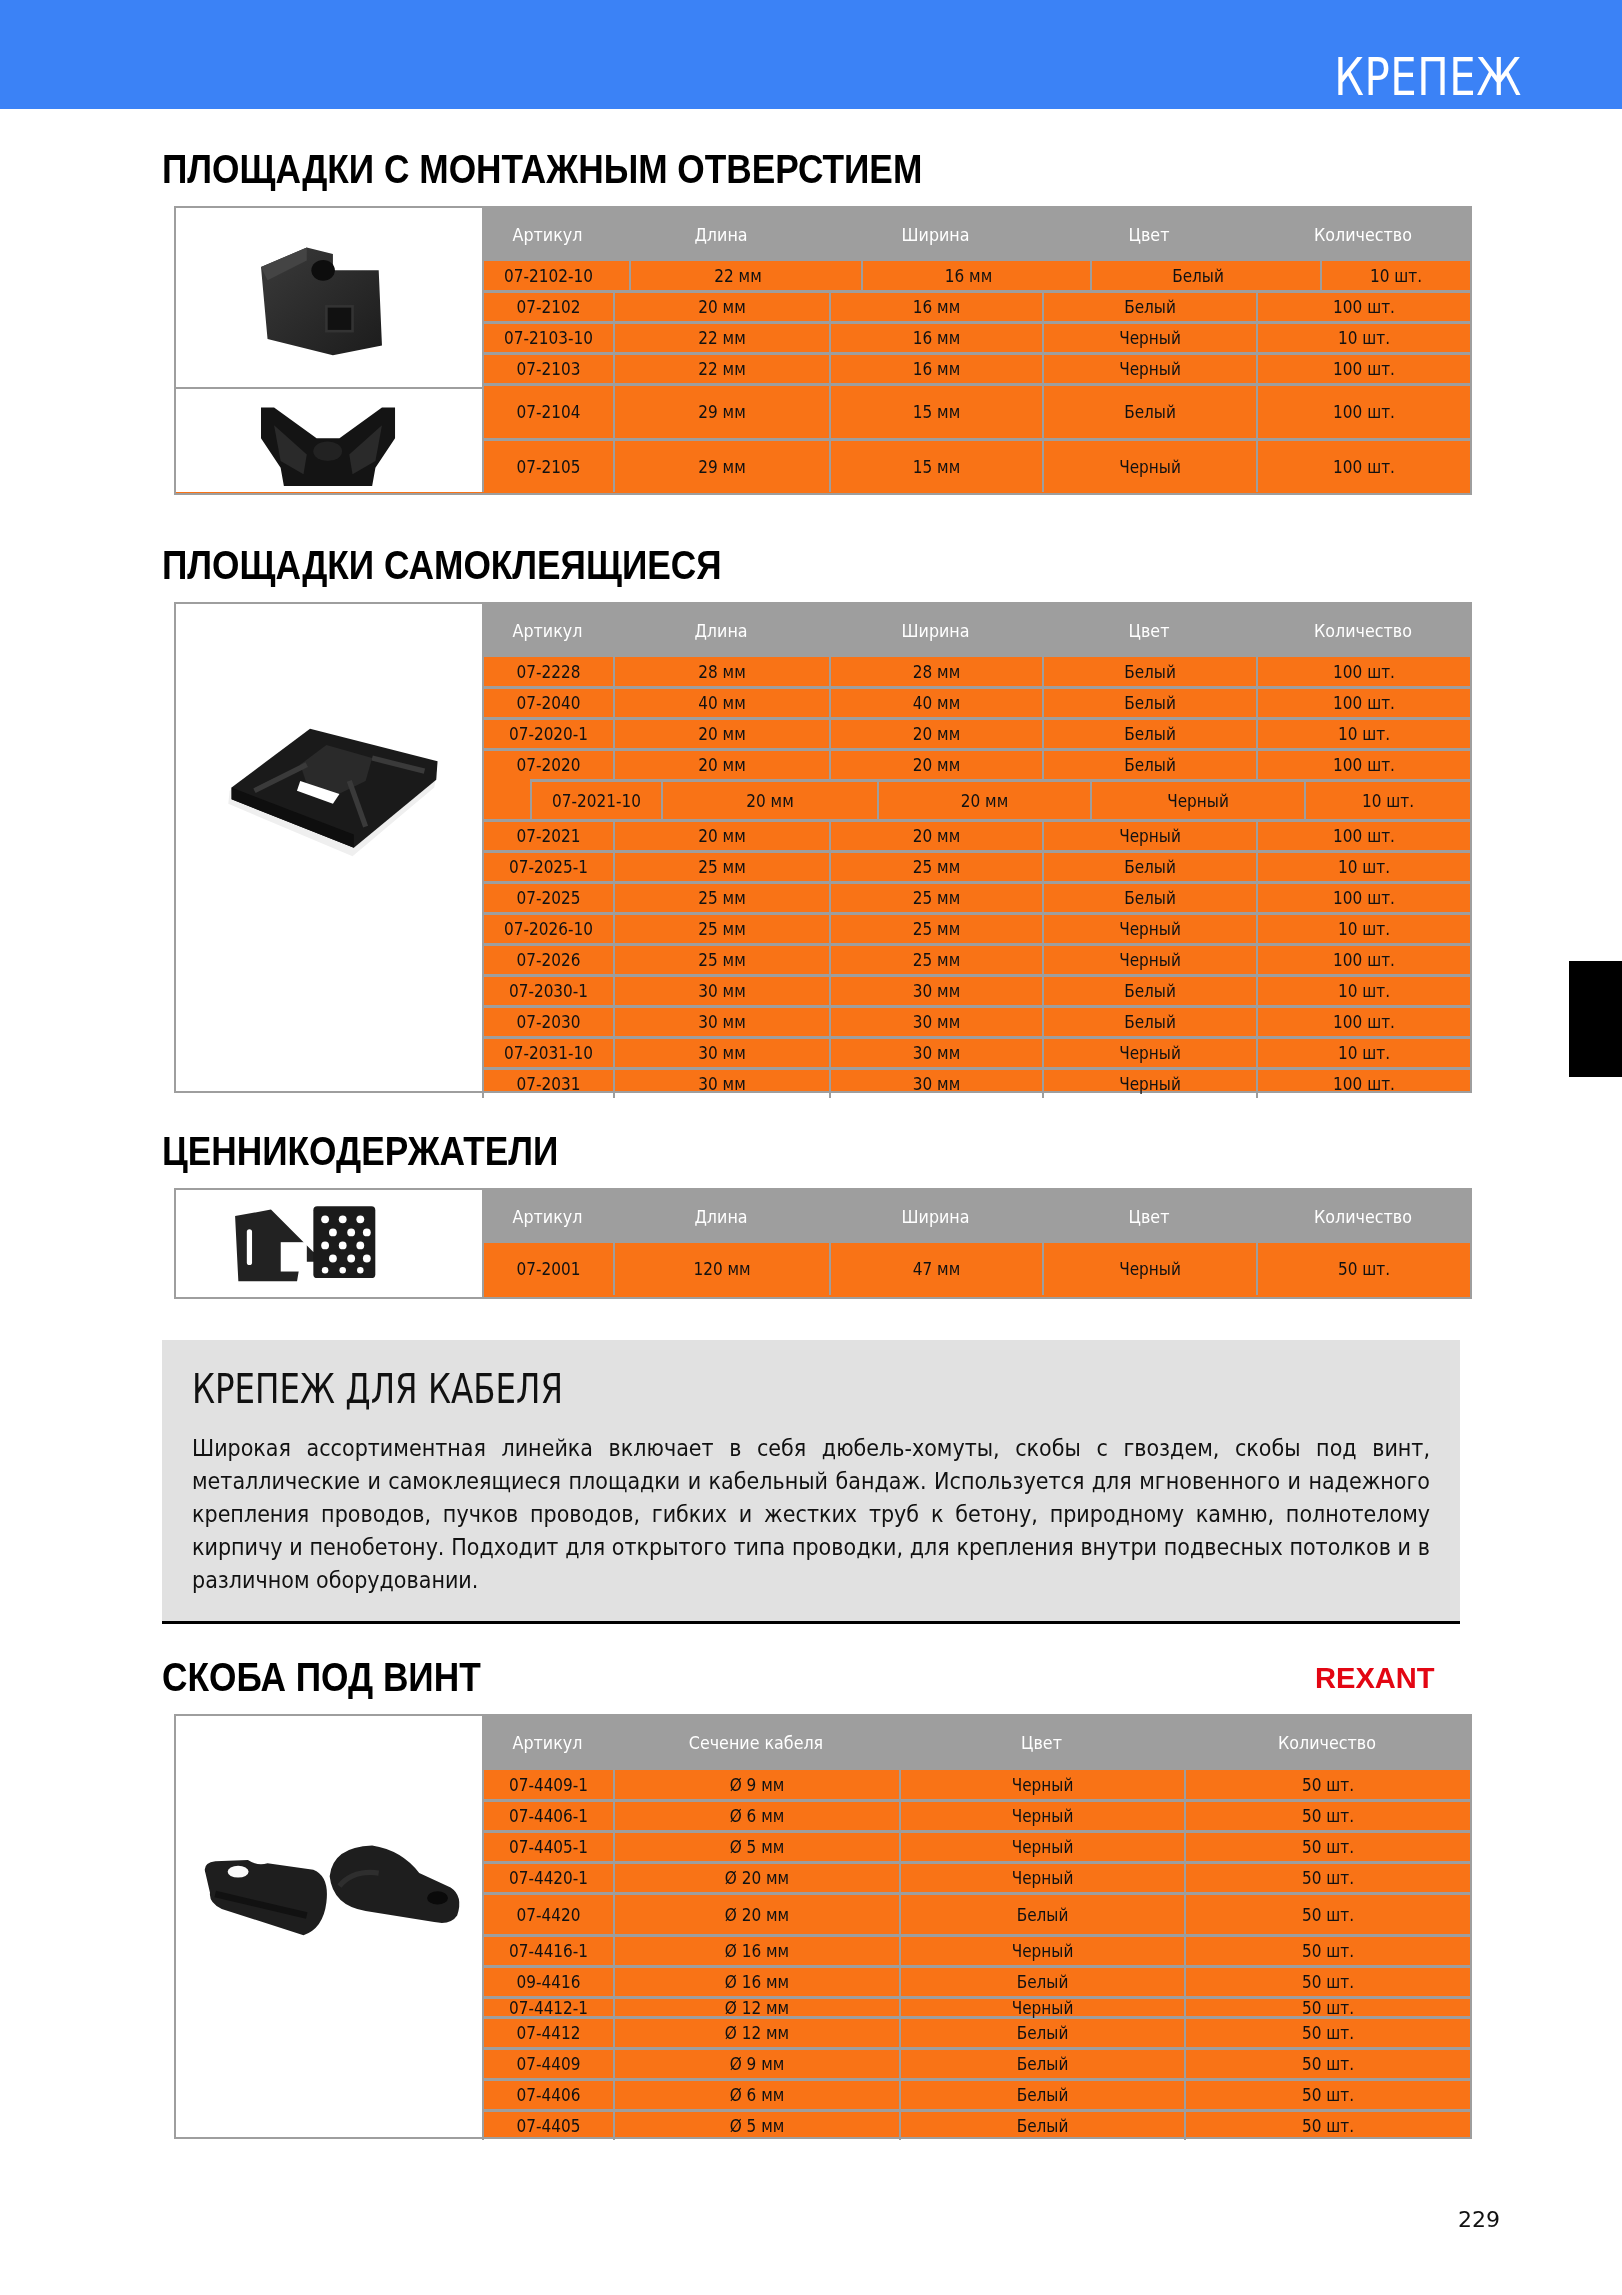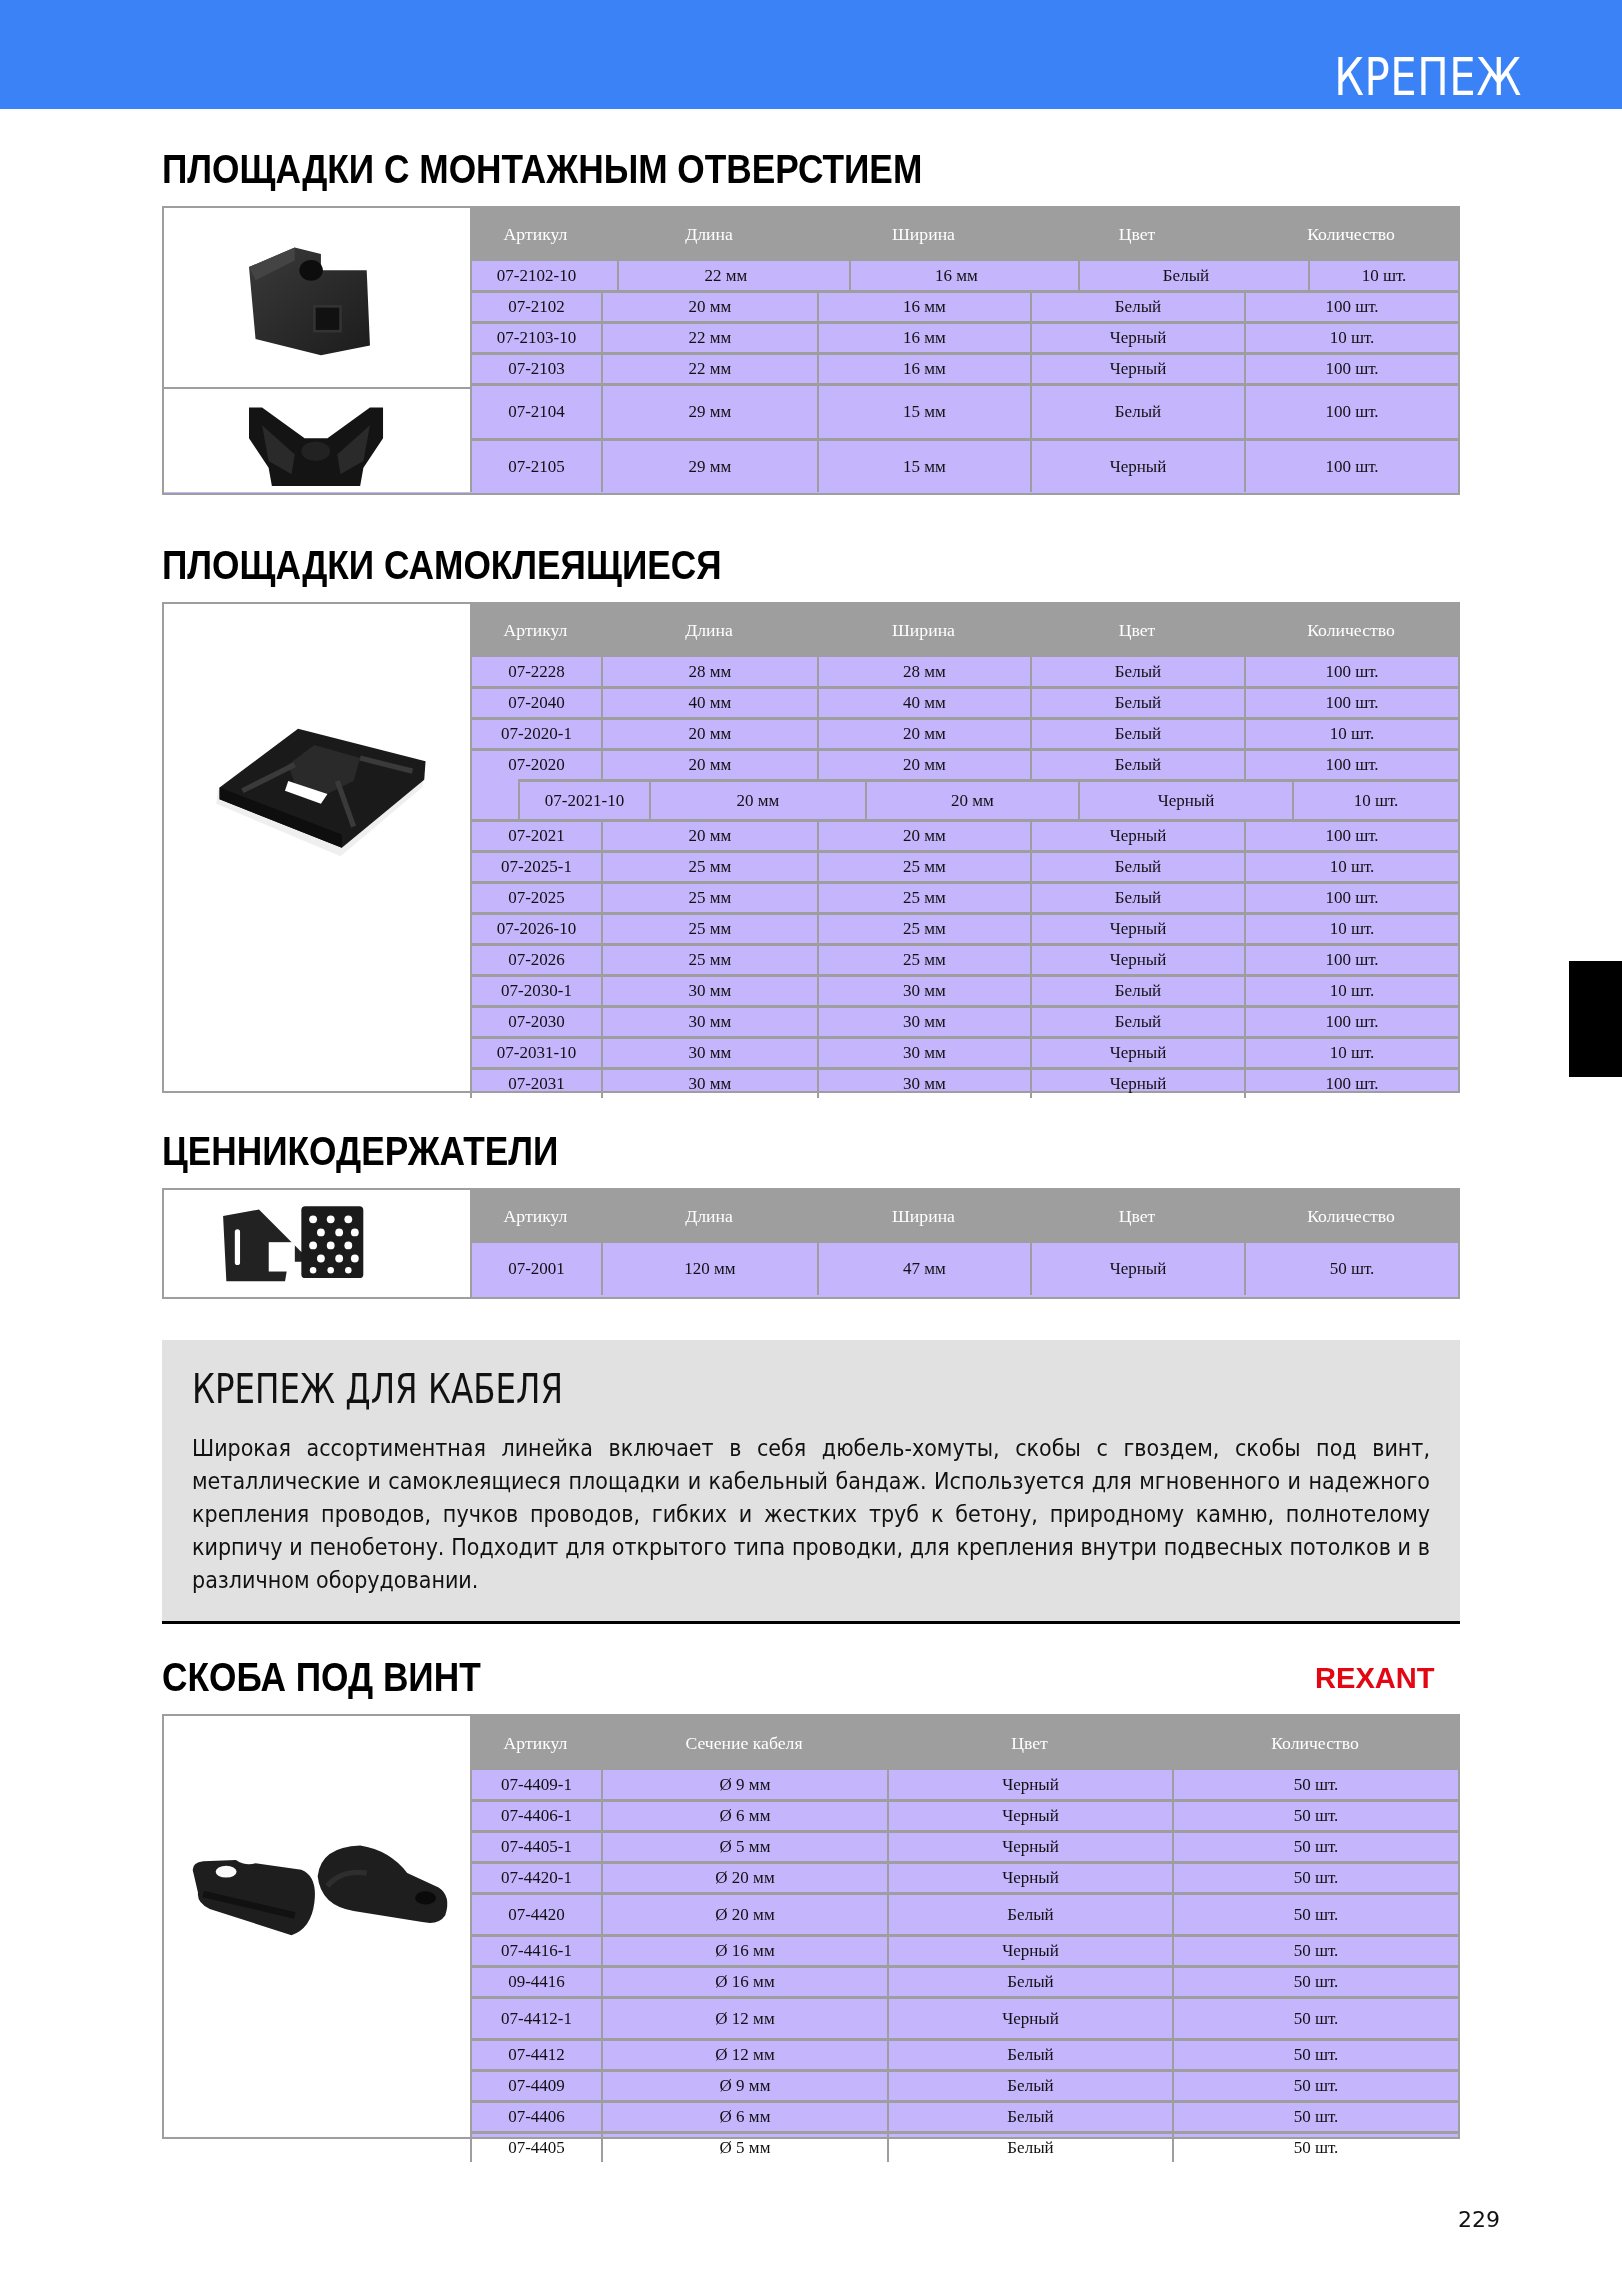--- a/index.html
+++ b/index.html
@@ -4,21 +4,21 @@
 <style>
   html, body { margin:0; padding:0; background:#ffffff; }
   body { width:1623px; height:2295px; position:relative; overflow:hidden;
          font-family:"DejaVu Sans Condensed","DejaVu Sans","Liberation Sans",sans-serif; color:#111; }
   .topbar { position:absolute; left:0; top:0; width:1623px; height:109px; background:#3b82f6; }
   .topbar .title { position:absolute; right:101px; top:52px; color:#fff; font-size:51px; line-height:51px;
          font-family:"DejaVu Sans","Liberation Sans",sans-serif; transform:scaleX(0.82); transform-origin:right center; letter-spacing:0.7px; }
   .sidetab { position:absolute; left:1569px; top:961px; width:54px; height:116px; background:#000; }
   .sec-title { position:absolute; left:162px; font-family:"Liberation Sans","DejaVu Sans",sans-serif;
          font-weight:bold; font-size:41px; line-height:41px; color:#000; transform:scaleX(0.86); transform-origin:left center; white-space:nowrap; }
-  .tbl { position:absolute; left:162px; width:1298px; border:2.6px solid #9e9e9e; box-sizing:border-box; background:#c4b5fd;font-family:Liberation Serif, serif; }
+  .tbl { position:absolute; left:174px; width:1298px; border:2.6px solid #9e9e9e; box-sizing:border-box; background:#f97316; }
   .tbl .imgcell { position:absolute; left:0; top:0; bottom:0; width:306px; border-right:2px solid #9e9e9e; background:#fff; }
   .tbl .head { position:absolute; left:306px; right:0; top:0; background:#9e9e9e; display:flex; }
   .tbl .head .hc { color:#fff; font-size:17.7px; display:flex; align-items:center; justify-content:center; }
   .tbl .rows { position:absolute; left:306px; right:0; }
   .tbl .row { display:flex; border-top:3.3px solid #9e9e9e; box-sizing:border-box; }
   .tbl .row:first-child { border-top:none; }
   .tbl .cell { font-size:17px; display:flex; align-items:center; justify-content:center; border-left:2px solid #9e9e9e; box-sizing:border-box; color:#111; }
   .tbl .cell:first-child { border-left:2px solid #9e9e9e; }
   .c1 { width:131px; } .c2 { width:216px; } .c3 { width:213px; } .c4 { width:214px; } .c5 { flex:1; }
   .d1 { width:131px; } .d2 { width:286px; } .d3 { width:285px; } .d4 { flex:1; }
@@ -349,21 +349,21 @@
         <div class="cell d2">Ø 16 мм</div>
         <div class="cell d3">Черный</div>
         <div class="cell d4">50 шт.</div>
       </div>
       <div class="row" style="height: 31px;">
         <div class="cell d1">09-4416</div>
         <div class="cell d2">Ø 16 мм</div>
         <div class="cell d3">Белый</div>
         <div class="cell d4">50 шт.</div>
       </div>
-      <div class="row" style="height: 42px;">
+      <div class="row" style="height: 20px;">
         <div class="cell d1">07-4412-1</div>
         <div class="cell d2">Ø 12 мм</div>
         <div class="cell d3">Черный</div>
         <div class="cell d4">50 шт.</div>
       </div>
       <div class="row" style="height: 31px;">
         <div class="cell d1">07-4412</div>
         <div class="cell d2">Ø 12 мм</div>
         <div class="cell d3">Белый</div>
         <div class="cell d4">50 шт.</div>

